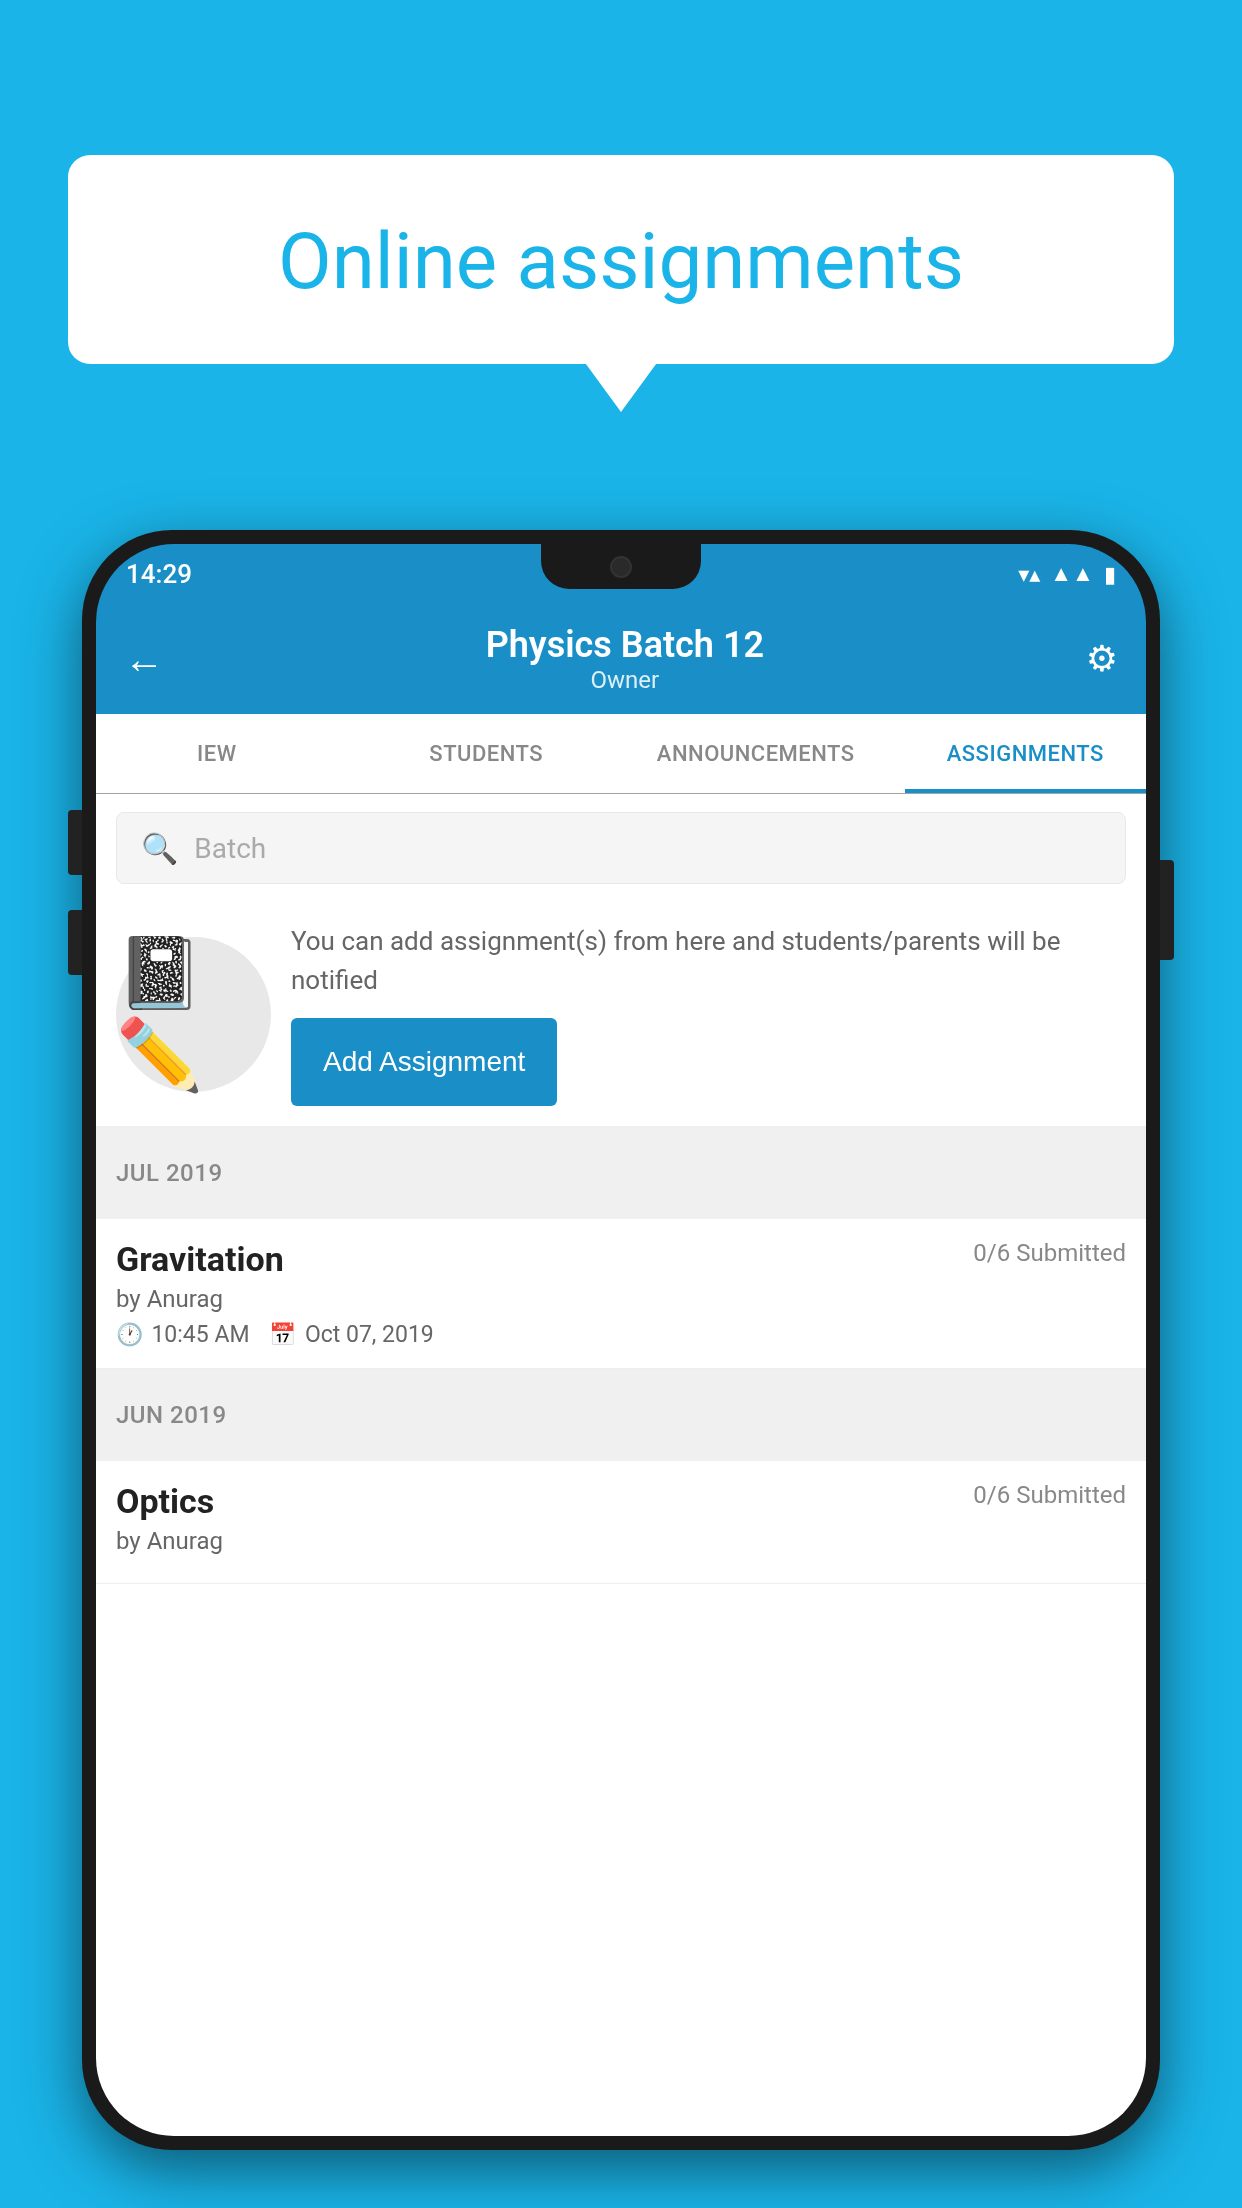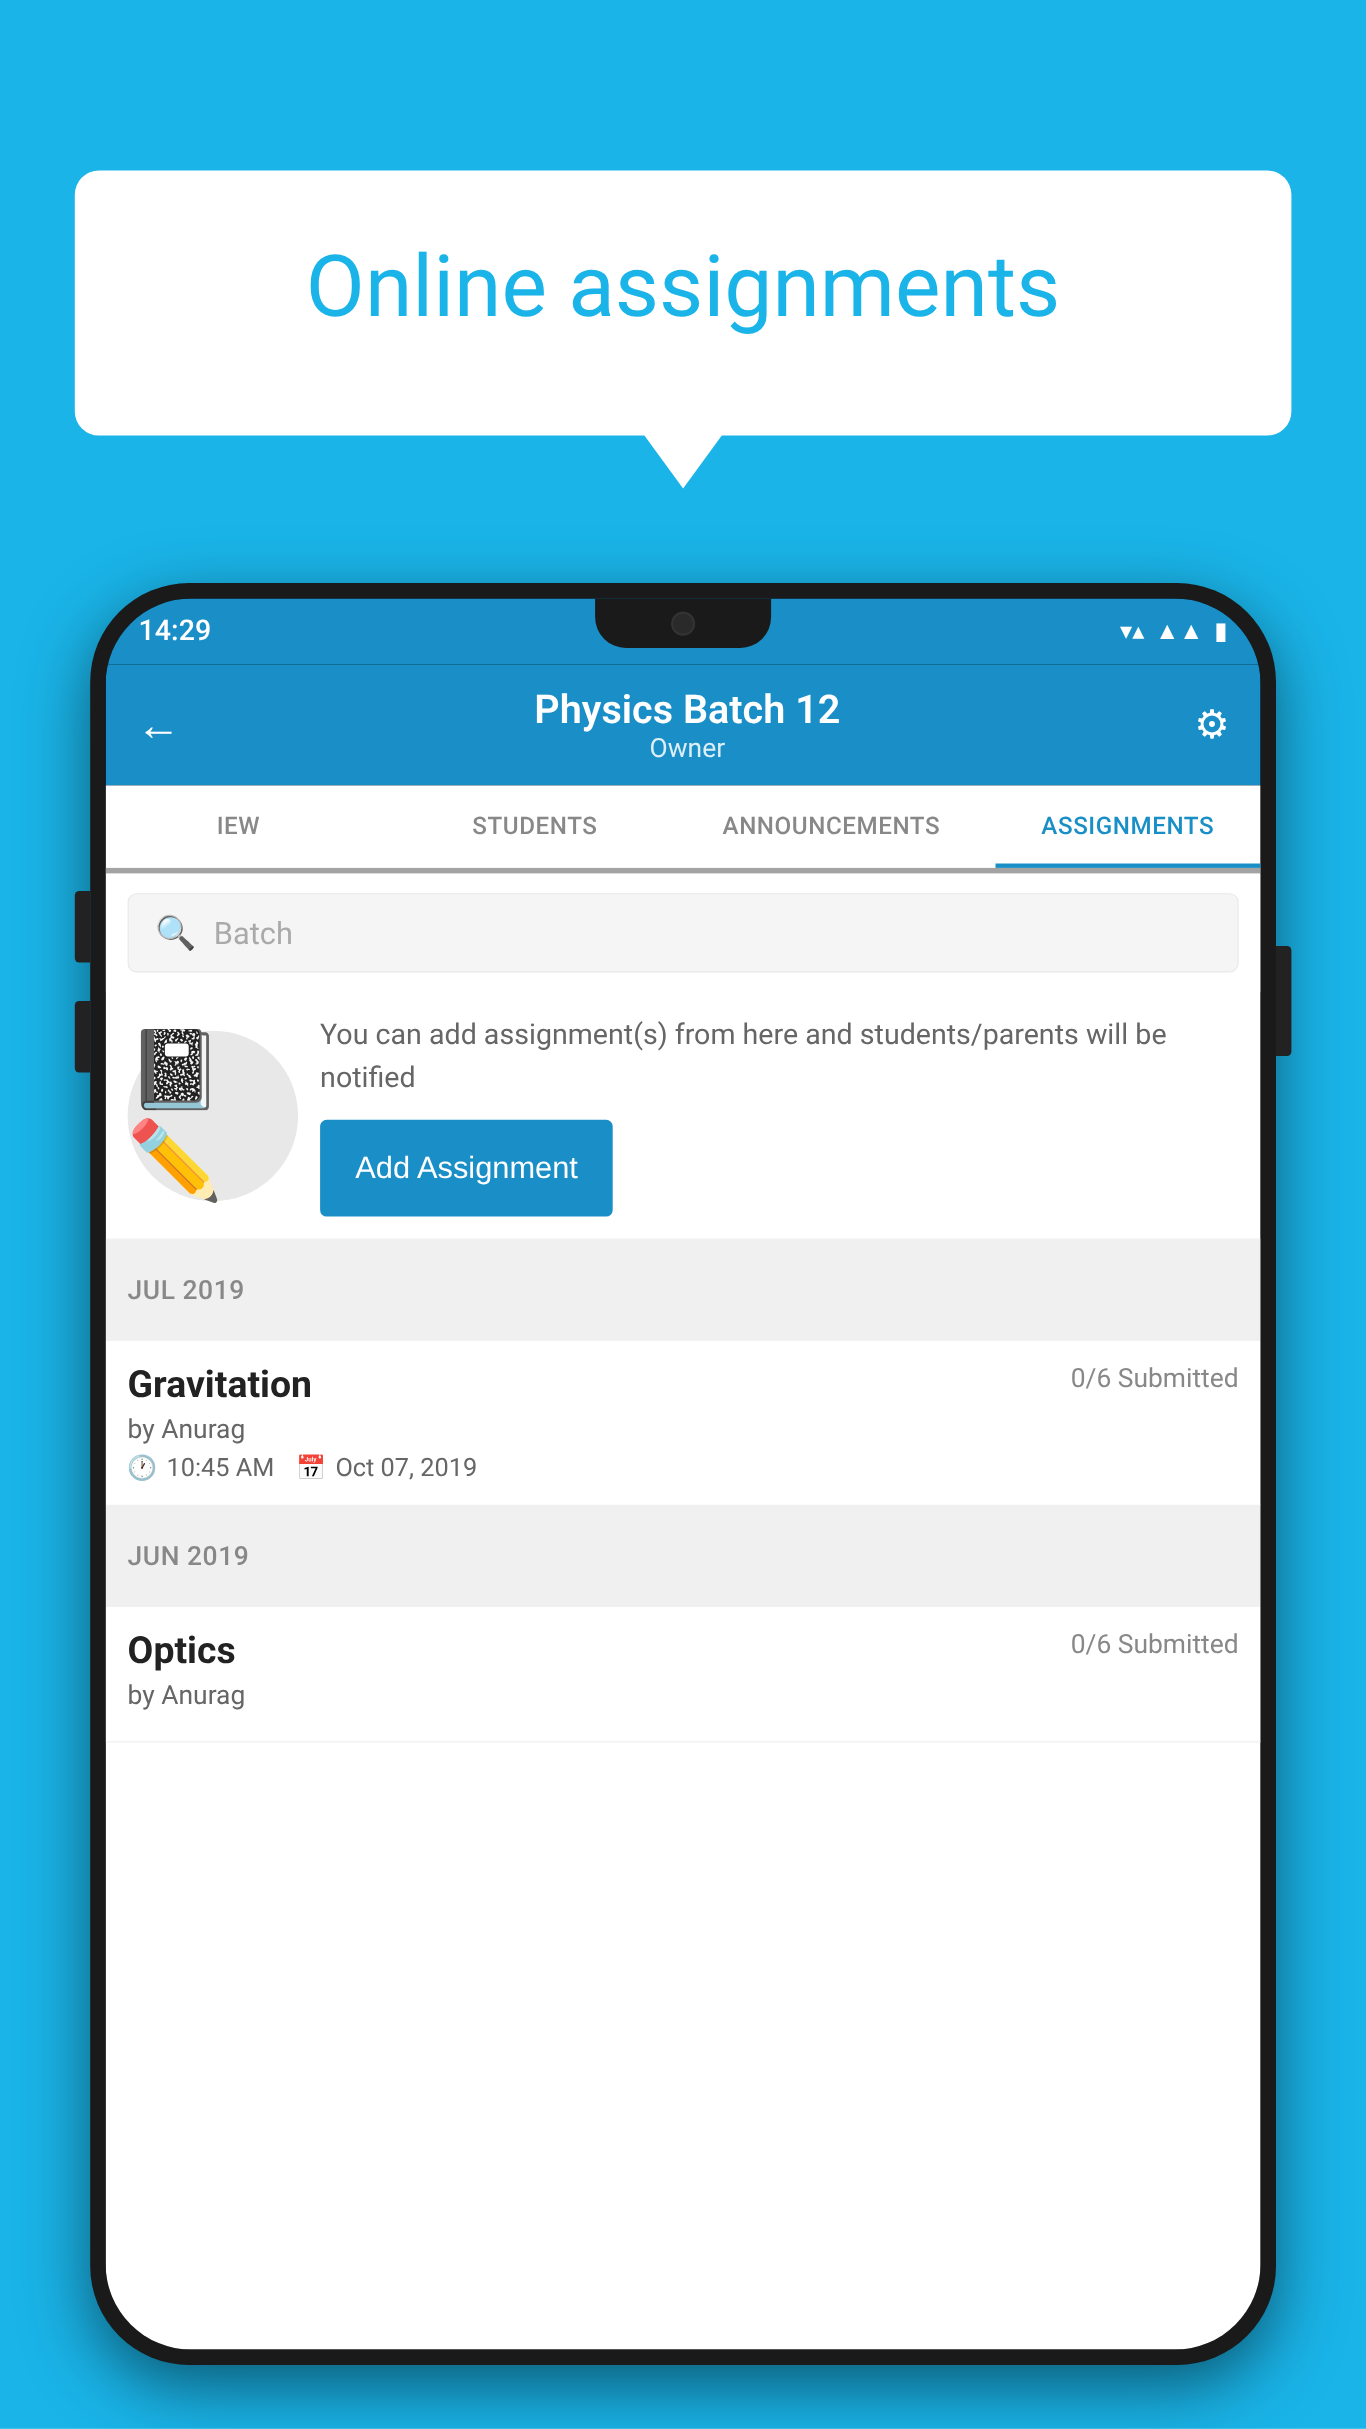--- a/index.html
+++ b/index.html
@@ -17,21 +17,21 @@
     .speech-bubble-area {
       position: absolute;
       top: 155px;
       left: 68px;
       right: 68px;
     }
 
     .speech-bubble {
       background: white;
       border-radius: 22px;
-      padding: 60px 80px 65px 80px;
+      padding: 60px 80px 33px 80px;
       text-align: center;
       position: relative;
     }
 
     .speech-bubble::after {
       content: '';
       position: absolute;
       bottom: -48px;
       left: 50%;
       transform: translateX(-50%);
@@ -188,21 +188,21 @@
     
     .tabs-bar {
       position: absolute;
       top: 170px;
       left: 0;
       right: 0;
       height: 80px;
       background: white;
       display: flex;
       align-items: stretch;
-      border-bottom: 5px solid #a3a3a3;
+      border-bottom: 1px solid #a3a3a3;
       gap: 28px;
     }
 
     .tab-item {
       flex: 1;
       display: flex;
       align-items: center;
       justify-content: center;
       font-size: 22px;
       color: #888;

